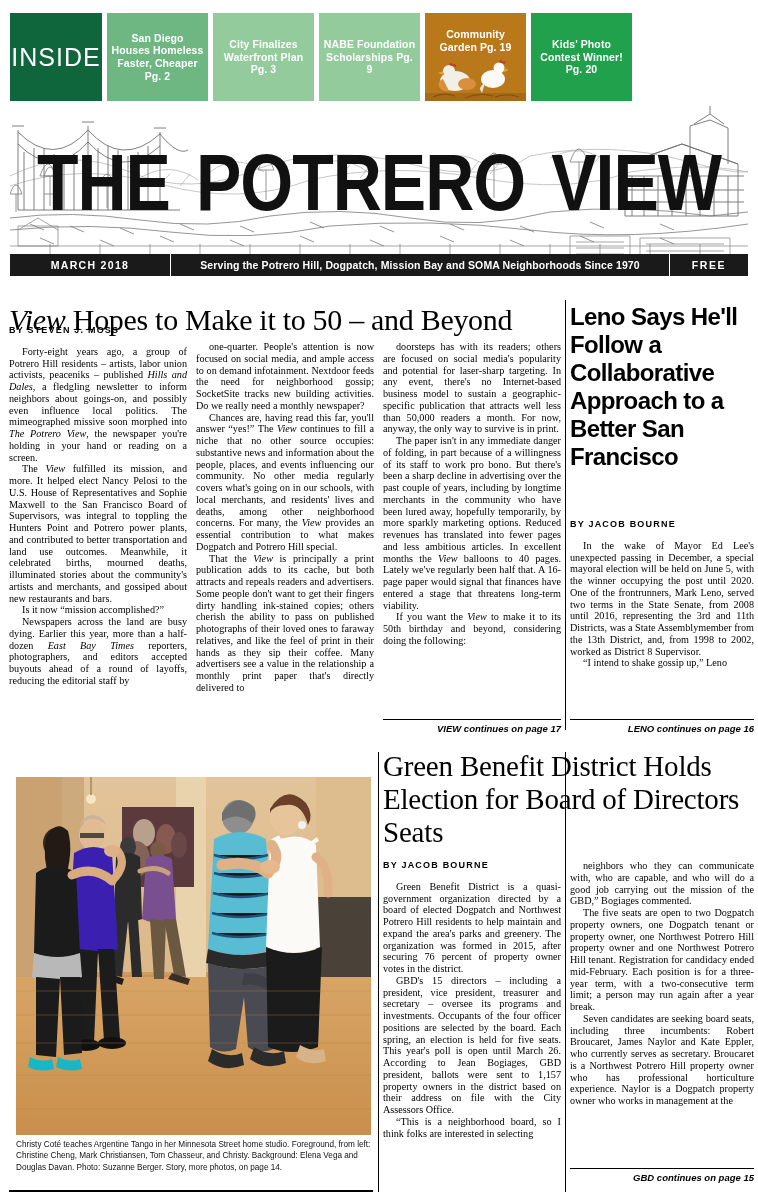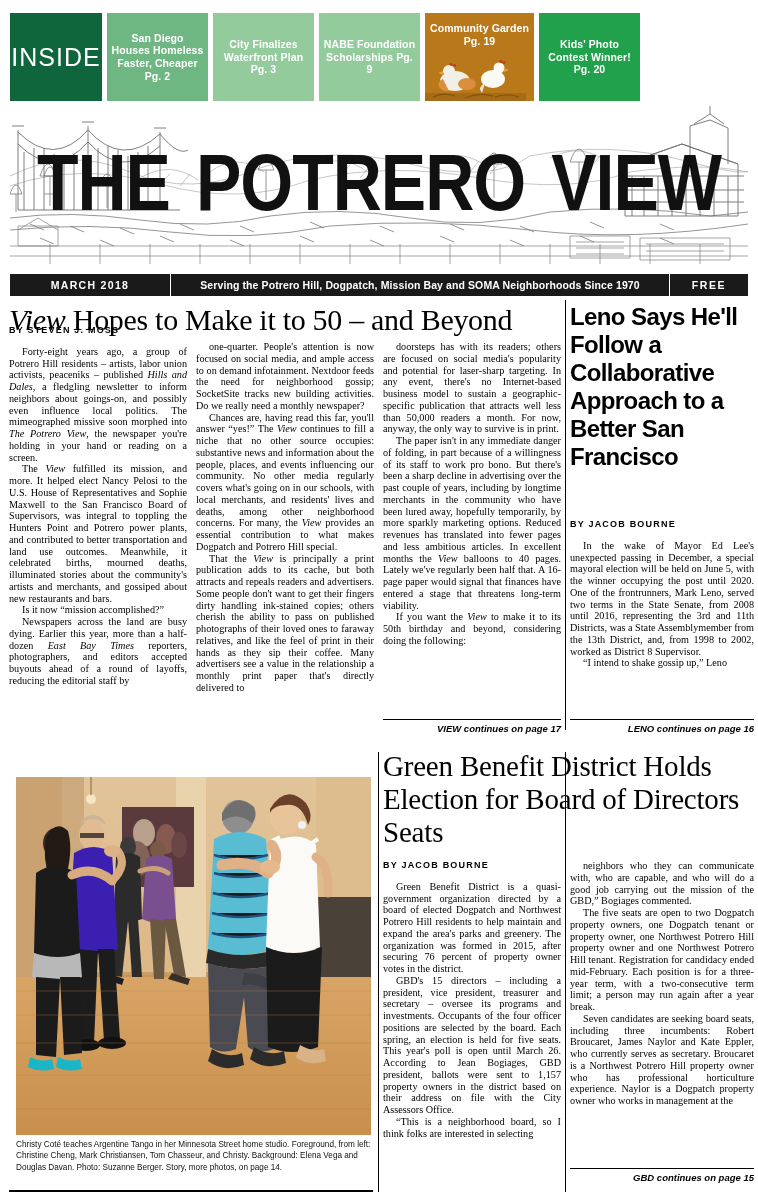--- a/index.html
+++ b/index.html
@@ -10,35 +10,35 @@
   .inside-bar{position:absolute;left:10px;top:13px;width:738px;height:88px;display:flex;gap:5px;}
   .inside-box{flex:0 0 auto;position:relative;display:flex;align-items:center;justify-content:center;
     text-align:center;color:#fff;font-family:"Liberation Sans",sans-serif;font-weight:bold;
     font-size:10.5px;line-height:12.6px;letter-spacing:.1px;padding:3px 4px;box-sizing:border-box;overflow:hidden;}
   .inside-box.lead{font-weight:normal;font-size:25px;letter-spacing:1px;}
   .ib0{width:92px;background:#10663c;}
   .ib1{width:101px;background:#6fb782;}
   .ib2{width:101px;background:#93cb9c;}
   .ib3{width:101px;background:#22a14c;}
   .ib4{width:101px;background:#93cb9c;}
-  .ib5{width:109px;background:#b9781a;align-items:flex-start;padding-top:9px;}
+  .ib5{width:101px;background:#b9781a;align-items:flex-start;padding-top:15px;}
   .ib6{width:101px;background:#22a14c;}
   .chix{position:absolute;left:0;bottom:0;width:101px;height:44px;overflow:hidden;}
 
   
   .mast{position:absolute;left:10px;top:106px;width:738px;height:160px;overflow:hidden;background:#fff;}
   .mast svg{display:block;}
   .mast-title{position:absolute;left:0;top:36px;width:738px;text-align:center;
      font-family:"Liberation Sans",sans-serif;font-weight:bold;font-size:68px;line-height:80px;
      letter-spacing:-1px;color:#111;white-space:nowrap;}
   .mast-title span{display:inline-block;transform:scaleY(1.18);transform-origin:50% 50%;}
   .mast-title .gap{display:inline-block;width:26px;}
 
   
-  .strip{position:absolute;left:10px;top:274px;width:738px;height:22px;background:#1a1a1a;color:#fff;
+  .strip{position:absolute;left:10px;top:254px;width:738px;height:22px;background:#1a1a1a;color:#fff;
     display:flex;align-items:stretch;font-family:"Liberation Sans",sans-serif;}
   .strip > div{display:flex;align-items:center;justify-content:center;font-weight:bold;}
   .strip-date{width:160px;font-size:10.5px;letter-spacing:1.3px;}
   .strip-tag{flex:1;font-size:10.5px;letter-spacing:.1px;border-left:1px solid #fff;border-right:1px solid #fff;}
   .strip-free{width:78px;font-size:10.5px;letter-spacing:1.6px;}
 
   
   .hr-thin{position:absolute;background:#000;}
 
   

